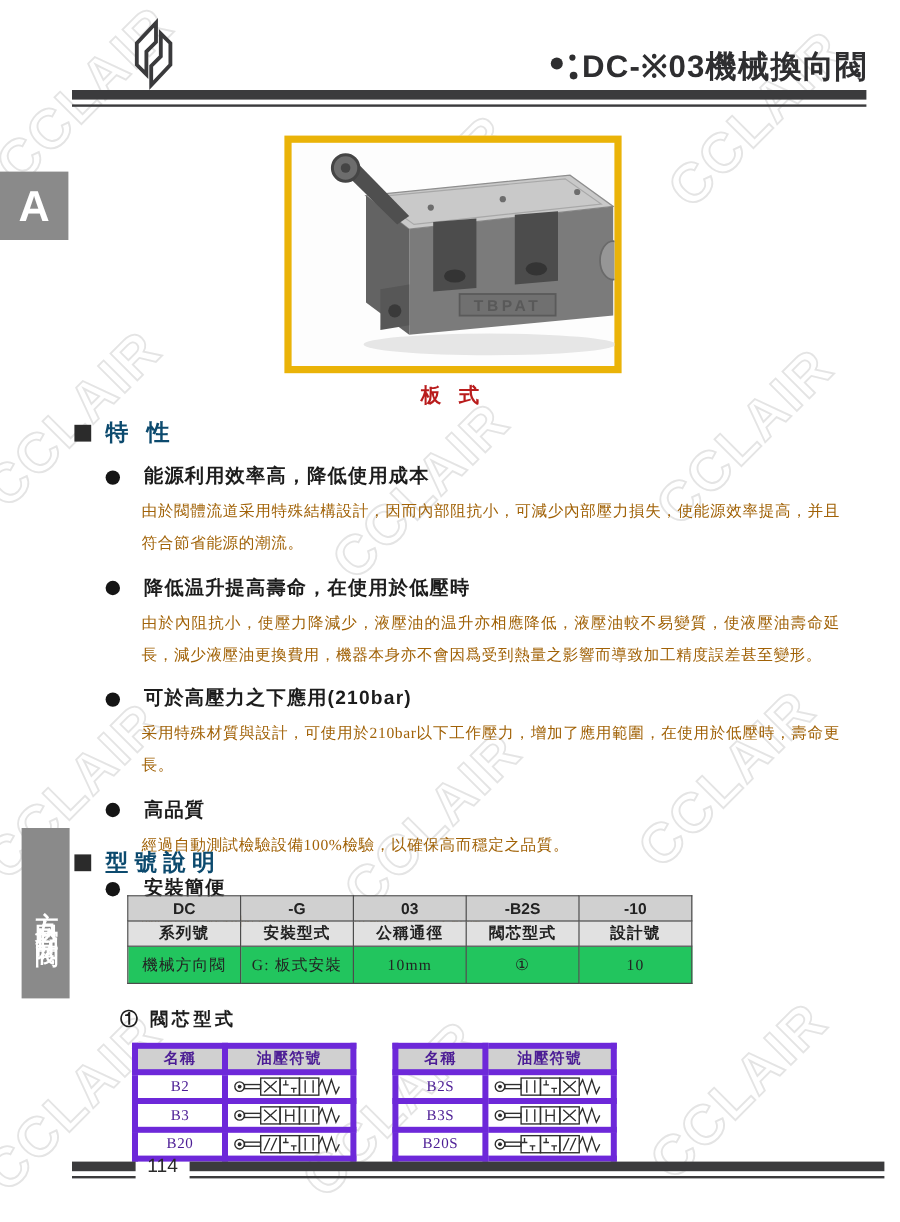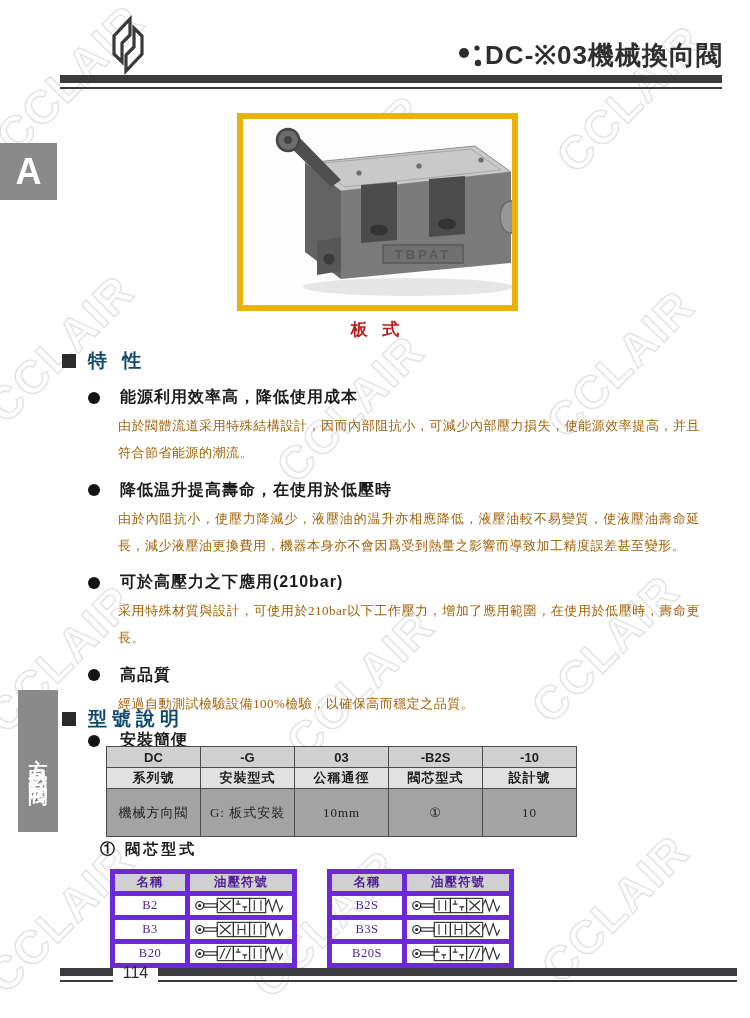--- a/index.html
+++ b/index.html
@@ -67,21 +67,21 @@
 
   
   .model { position:absolute; left:62px; top:706px; width:652px; }
   .model-table { border-collapse:collapse; margin:14px 0 0 44px; table-layout:fixed; }
   .model-table td {
     border:1px solid #4c4c4c; width:94px; text-align:center;
     font-size:13px; color:#222; padding:0 2px;
   }
   .model-table tr.r1 td { background:#d0d0d0; height:21px; font-weight:bold; }
   .model-table tr.r2 td { background:#e1e1e1; height:21px; font-weight:bold; letter-spacing:1px; }
-  .model-table tr.r3 td { background:#a3a3a3; height:48px; font-family:"Liberation Serif", serif; letter-spacing:1px;margin-left:28px; }
+  .model-table tr.r3 td { background:#22c55e; height:31px; font-family:"Liberation Serif", serif; letter-spacing:1px;margin-left:28px; }
 
   
   .spool { position:absolute; left:100px; top:840px; width:560px; }
   .spool-head { font-size:15px; font-weight:bold; letter-spacing:3px; color:#1d1d1d; }
   .spool-tables { position:relative; margin-top:10px; height:90px; }
   .spool-table { border-collapse:collapse; position:absolute; top:0; }
   .spool-table.left { left:10px; }
   .spool-table.right { left:227px; }
   .spool-table td { border:5px solid #6d28d9; text-align:center; font-size:12.5px; color:#4c1d95; height:21px; }
   .spool-table td.name { width:75px; font-family:"Liberation Serif", serif; letter-spacing:0.5px; }

